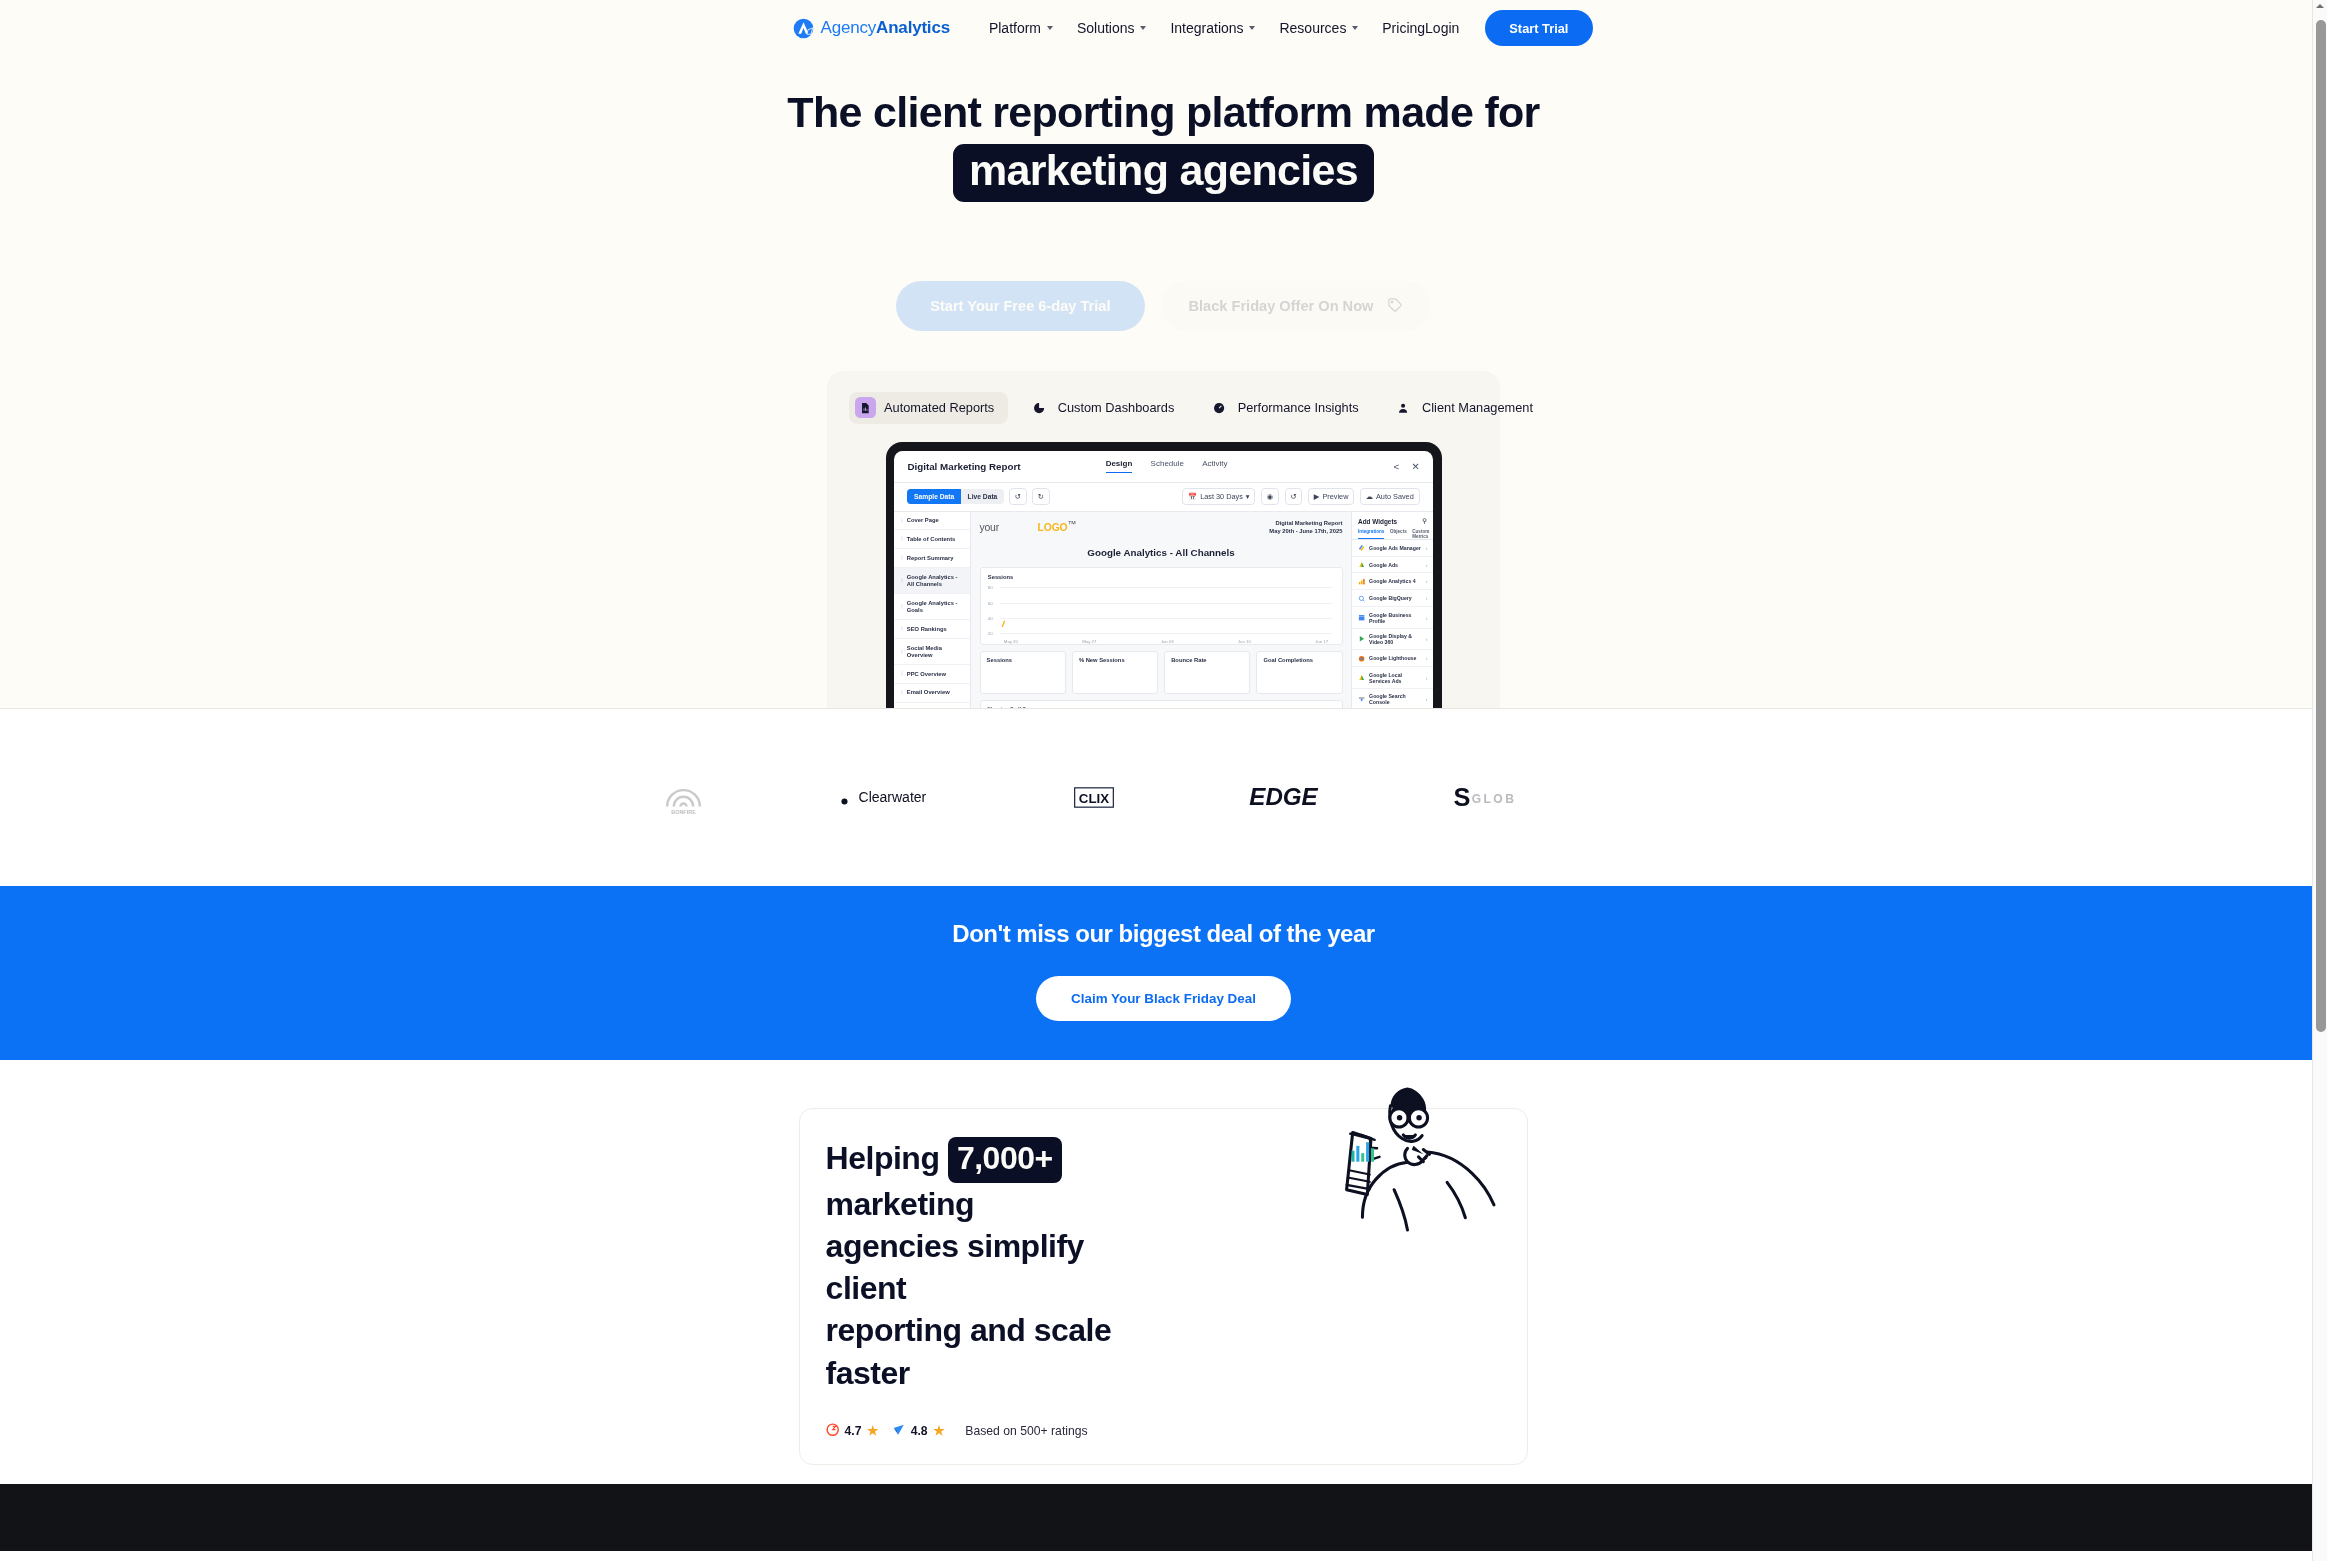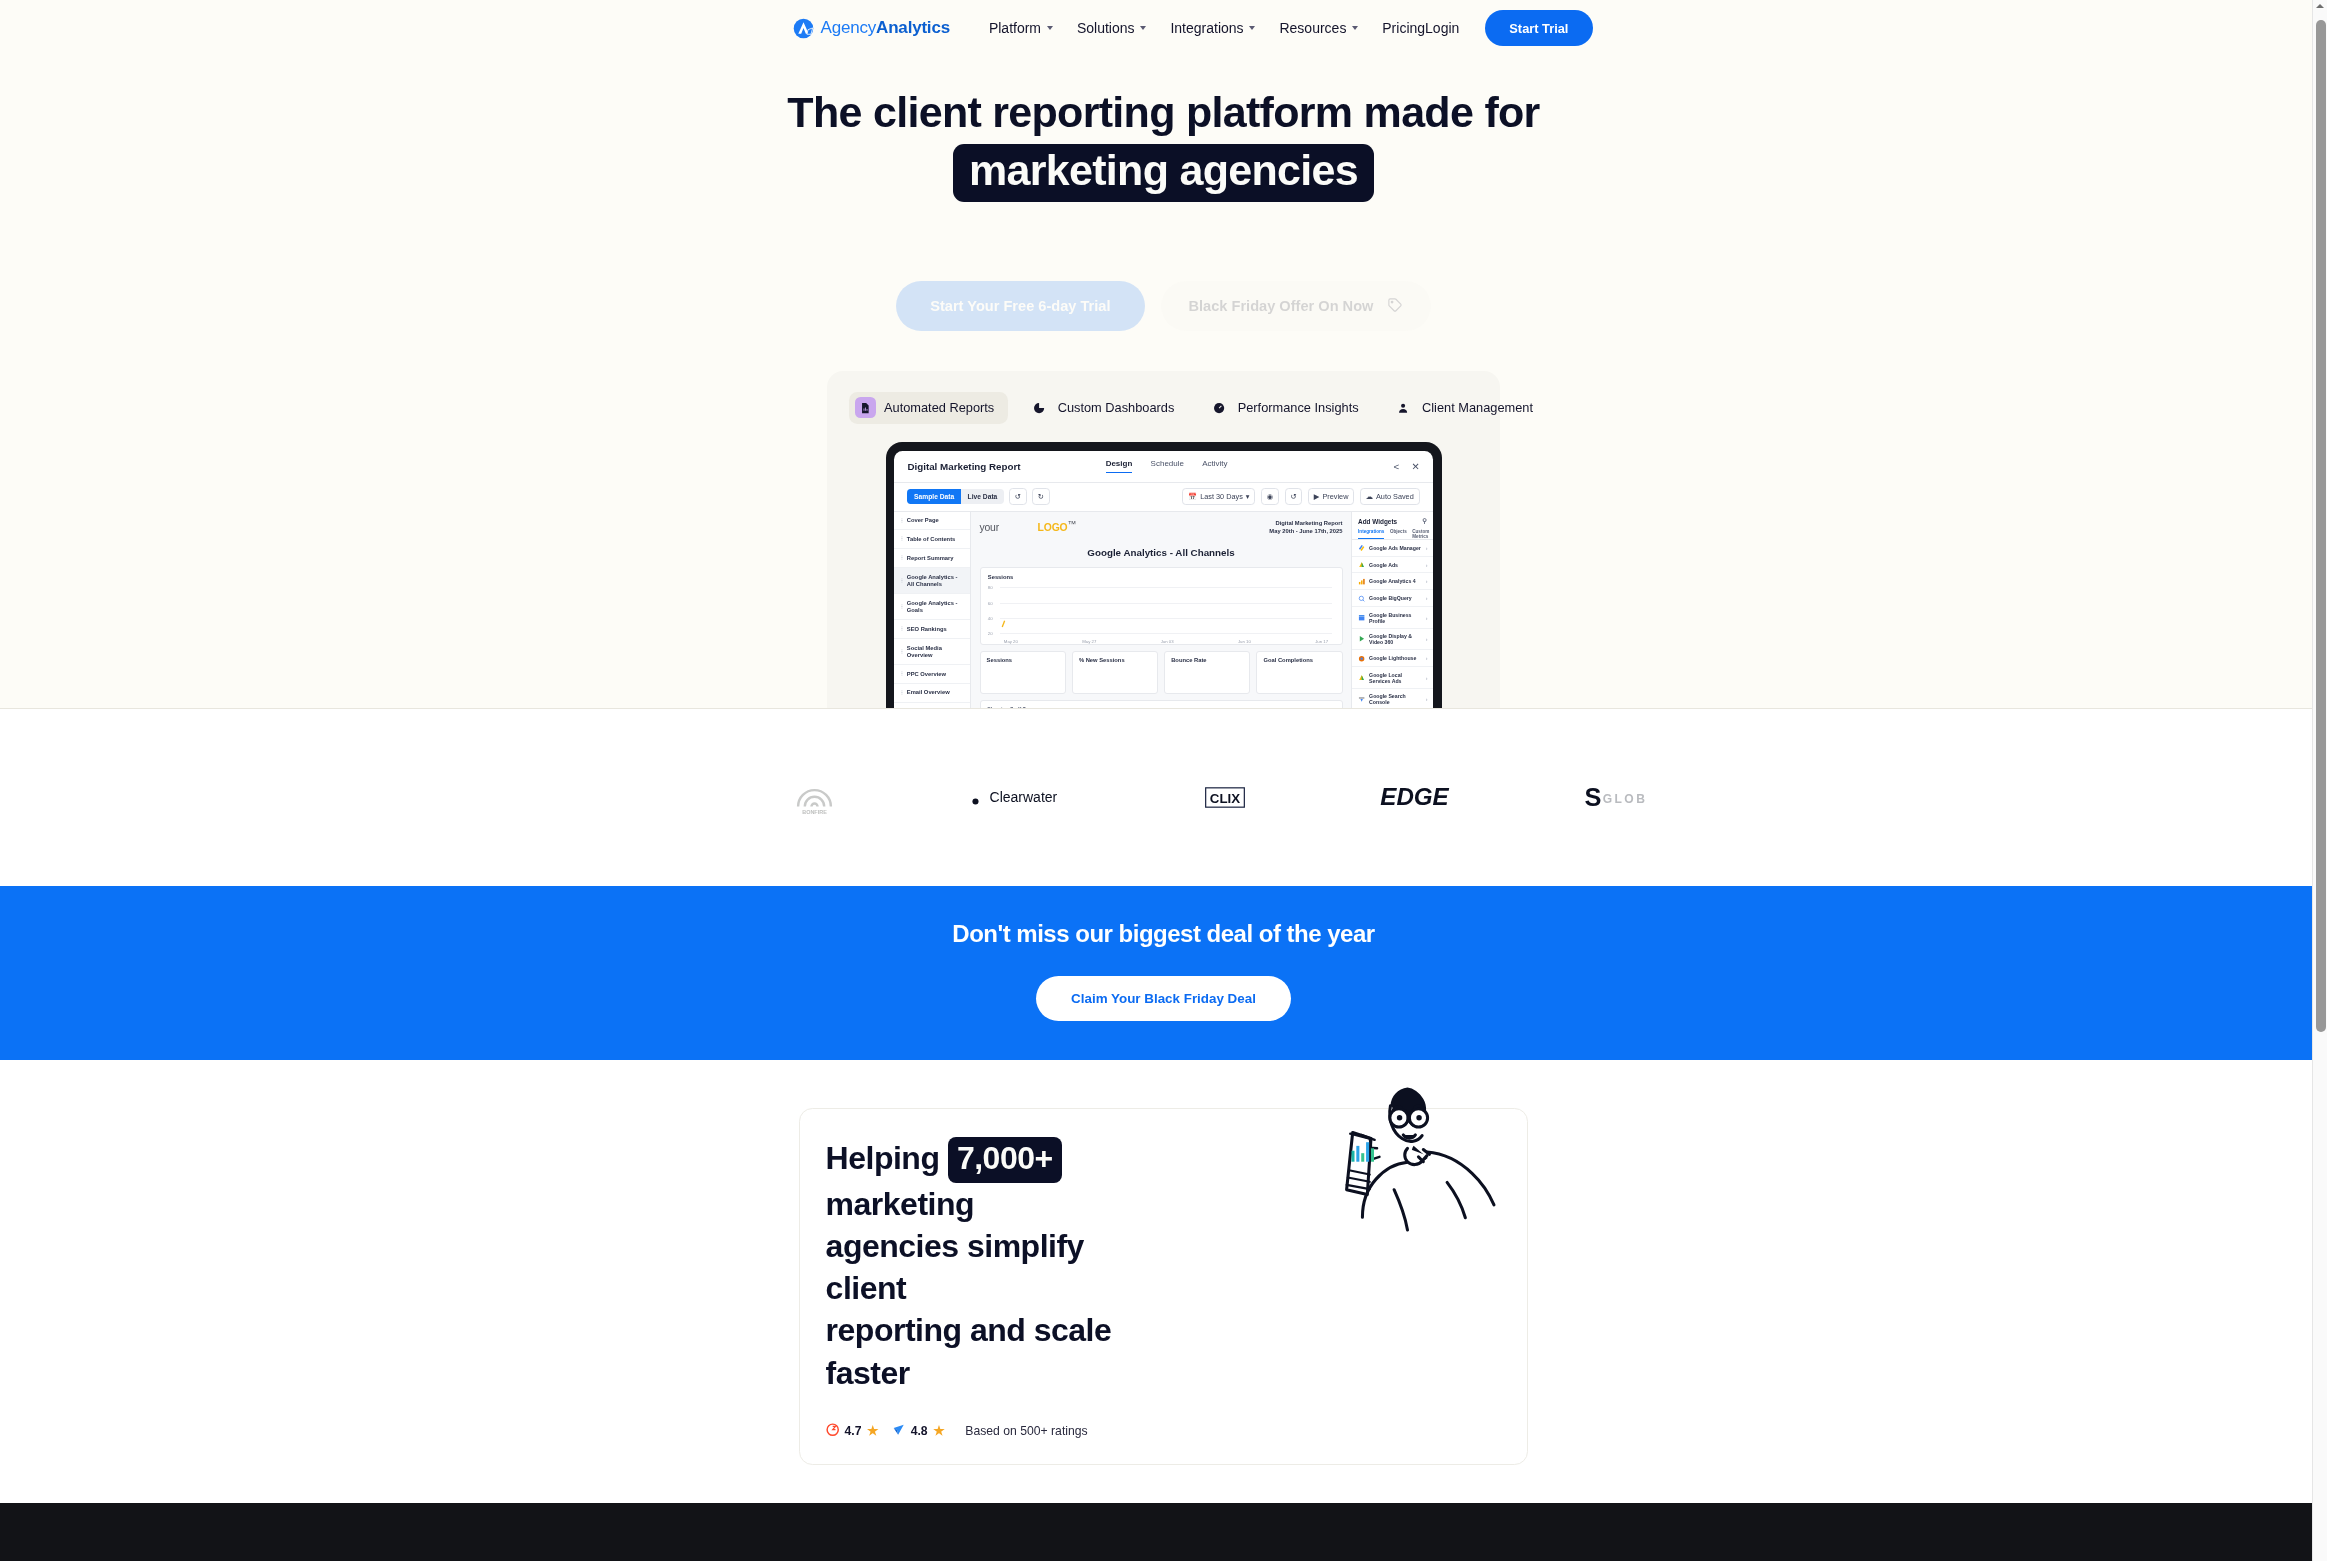--- a/index.html
+++ b/index.html
@@ -228,38 +228,38 @@
     cursor: pointer;
   }
   .int-ico { width: 7.3px; height: 7.3px; flex: 0 0 7.3px; }
   .int-chev { margin-left: auto; color: #B9BFCB; font-size: 5.5px; }
 
   
   .logo-strip {
     height: 177px; background: #fff;
     display: flex; align-items: center; justify-content: center;
   }
-  .logo-track { display: flex; align-items: center; gap: 122px; width: 744px; justify-content: flex-start; }
+  .logo-track { display: flex; align-items: center; gap: 122px; width: 744px; justify-content: flex-end; }
   .client-logo { display: flex; align-items: center; justify-content: center; height: 37px; }
 
   
   .banner {
     background: #0B72F6; color: #fff; text-align: center;
     padding: 34px 0 39px;
   }
   .banner h2 { font-size: 24px; font-weight: 700; letter-spacing: -0.5px; }
   .banner p { font-size: 13.4px; margin-top: 11px; opacity: .96; }
   .banner-btn {
     margin-top: 28px; background: #fff; color: #0B6BF2;
     border: none; border-radius: 37px; padding: 15.2px 35px;
     font-size: 13.4px; font-weight: 700; cursor: pointer;
   }
 
   
-  .stats-wrap { background: #fff; padding: 48px 0 38px; display: flex; justify-content: center; }
+  .stats-wrap { background: #fff; padding: 48px 0 19px; display: flex; justify-content: center; }
   .stats-card {
     width: 729px; border: 1.2px solid #EDECE6; border-radius: 13.4px;
     display: flex; padding: 28px 25.6px 24.4px; background: #fff; position: relative;
   }
   .stats-left { width: 342px; }
   .stats-left h3 { font-size: 32px; line-height: 1.32; font-weight: 700; color: #0C1026; letter-spacing: -0.5px; }
   .stats-left h3 .hl {
     display: inline-block; background: #0B0F26; color: #FBFBF8;
     border-radius: 8px; padding: 0 9.1px 3px;
   }

